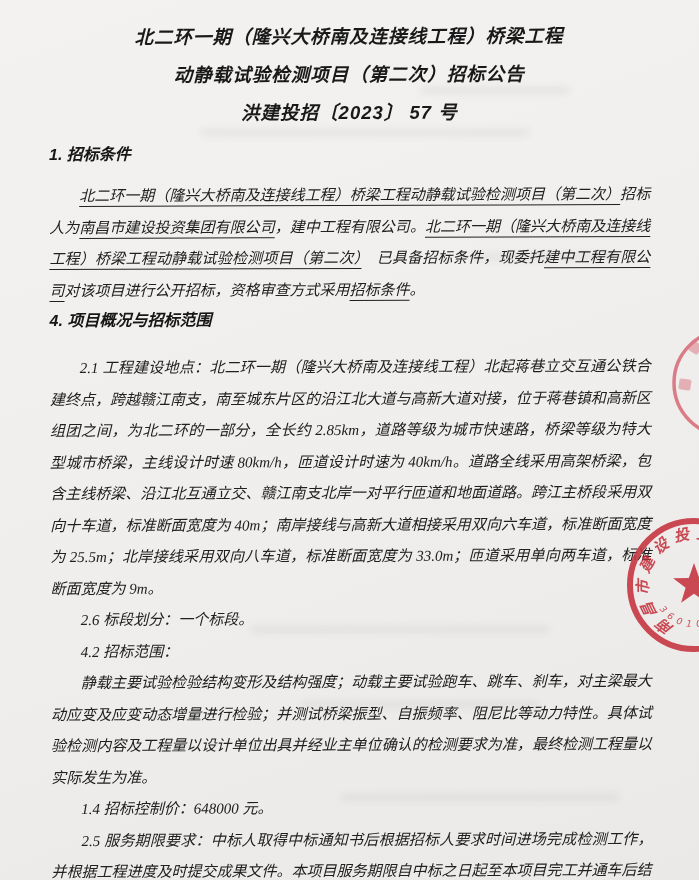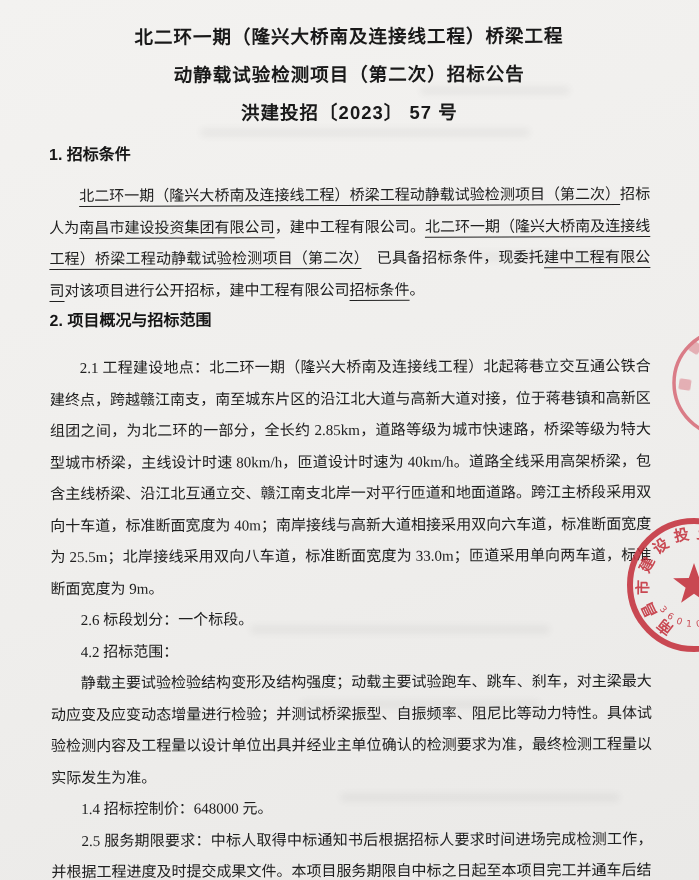--- a/index.html
+++ b/index.html
@@ -9,20 +9,21 @@
     --stamp-red-light:#d5606e;
   }
   html,body{margin:0;padding:0;background:#ffffff;}
   .page{
     position:relative;
     width:699px;height:880px;
     overflow:hidden;
     background:linear-gradient(160deg,#f3f2f0 0%,#efeeec 55%,#eae9e7 100%);
     font-family:"Liberation Serif","DejaVu Serif",serif;
     color:var(--ink);
+    font-style:italic;
   }
   .doc{
     position:absolute;inset:0;
     padding:18px 48px 0 50px;
     transform:rotate(-0.2deg);
   }
   .title{
     text-align:center;
     font-family:"Liberation Sans","DejaVu Sans",sans-serif;
     font-weight:bold;
@@ -79,22 +80,22 @@
 <div class="page">
 
   <div class="doc">
     <div class="title">
       <div>北二环一期（隆兴大桥南及连接线工程）桥梁工程</div>
       <div>动静载试验检测项目（第二次）招标公告</div>
       <div>洪建投招〔2023〕 57 号</div>
     </div>
     <div class="doc-body">
         <div class="doc-heading"><span>1. 招标条件</span></div>
-        <div class="doc-para"><span class="u">北二环一期（隆兴大桥南及连接线工程）桥梁工程动静载试验检测项目（第二次）</span><span>招标人为</span><span class="u">南昌市建设投资集团有限公司</span><span>，建中工程有限公司。</span><span class="u">北二环一期（隆兴大桥南及连接线工程）桥梁工程动静载试验检测项目（第二次）</span><span>　已具备招标条件，现委托</span><span class="u">建中工程有限公司</span><span>对该项目进行公开招标，建中工程有限公司</span><span class="u">招标条件</span><span>。</span></div>
-        <div class="doc-heading"><span>2. 项目概况与招标范围</span></div>
+        <div class="doc-para"><span class="u">北二环一期（隆兴大桥南及连接线工程）桥梁工程动静载试验检测项目（第二次）</span><span>招标人为</span><span class="u">南昌市建设投资集团有限公司</span><span>，建中工程有限公司。</span><span class="u">北二环一期（隆兴大桥南及连接线工程）桥梁工程动静载试验检测项目（第二次）</span><span>　已具备招标条件，现委托</span><span class="u">建中工程有限公司</span><span>对该项目进行公开招标，资格审查方式采用</span><span class="u">招标条件</span><span>。</span></div>
+        <div class="doc-heading"><span>4. 项目概况与招标范围</span></div>
         <div class="doc-para"><span>2.1 工程建设地点：北二环一期（隆兴大桥南及连接线工程）北起蒋巷立交互通公铁合建终点，跨越赣江南支，南至城东片区的沿江北大道与高新大道对接，位于蒋巷镇和高新区组团之间，为北二环的一部分，全长约 2.85km，道路等级为城市快速路，桥梁等级为特大型城市桥梁，主线设计时速 80km/h，匝道设计时速为 40km/h。道路全线采用高架桥梁，包含主线桥梁、沿江北互通立交、赣江南支北岸一对平行匝道和地面道路。跨江主桥段采用双向十车道，标准断面宽度为 40m；南岸接线与高新大道相接采用双向六车道，标准断面宽度为 25.5m；北岸接线采用双向八车道，标准断面宽度为 33.0m；匝道采用单向两车道，标准断面宽度为 9m。</span></div>
         <div class="doc-para"><span>2.6 标段划分：一个标段。</span></div>
         <div class="doc-para"><span>4.2 招标范围：</span></div>
         <div class="doc-para"><span>静载主要试验检验结构变形及结构强度；动载主要试验跑车、跳车、刹车，对主梁最大动应变及应变动态增量进行检验；并测试桥梁振型、自振频率、阻尼比等动力特性。具体试验检测内容及工程量以设计单位出具并经业主单位确认的检测要求为准，最终检测工程量以实际发生为准。</span></div>
         <div class="doc-para"><span>1.4 招标控制价：648000 元。</span></div>
         <div class="doc-para"><span>2.5 服务期限要求：中标人取得中标通知书后根据招标人要求时间进场完成检测工作，并根据工程进度及时提交成果文件。本项目服务期限自中标之日起至本项目完工并通车后结</span></div>
       </div>
   </div>
 
   <div class="smudge" style="left:420px;top:86px;width:150px;"></div>

